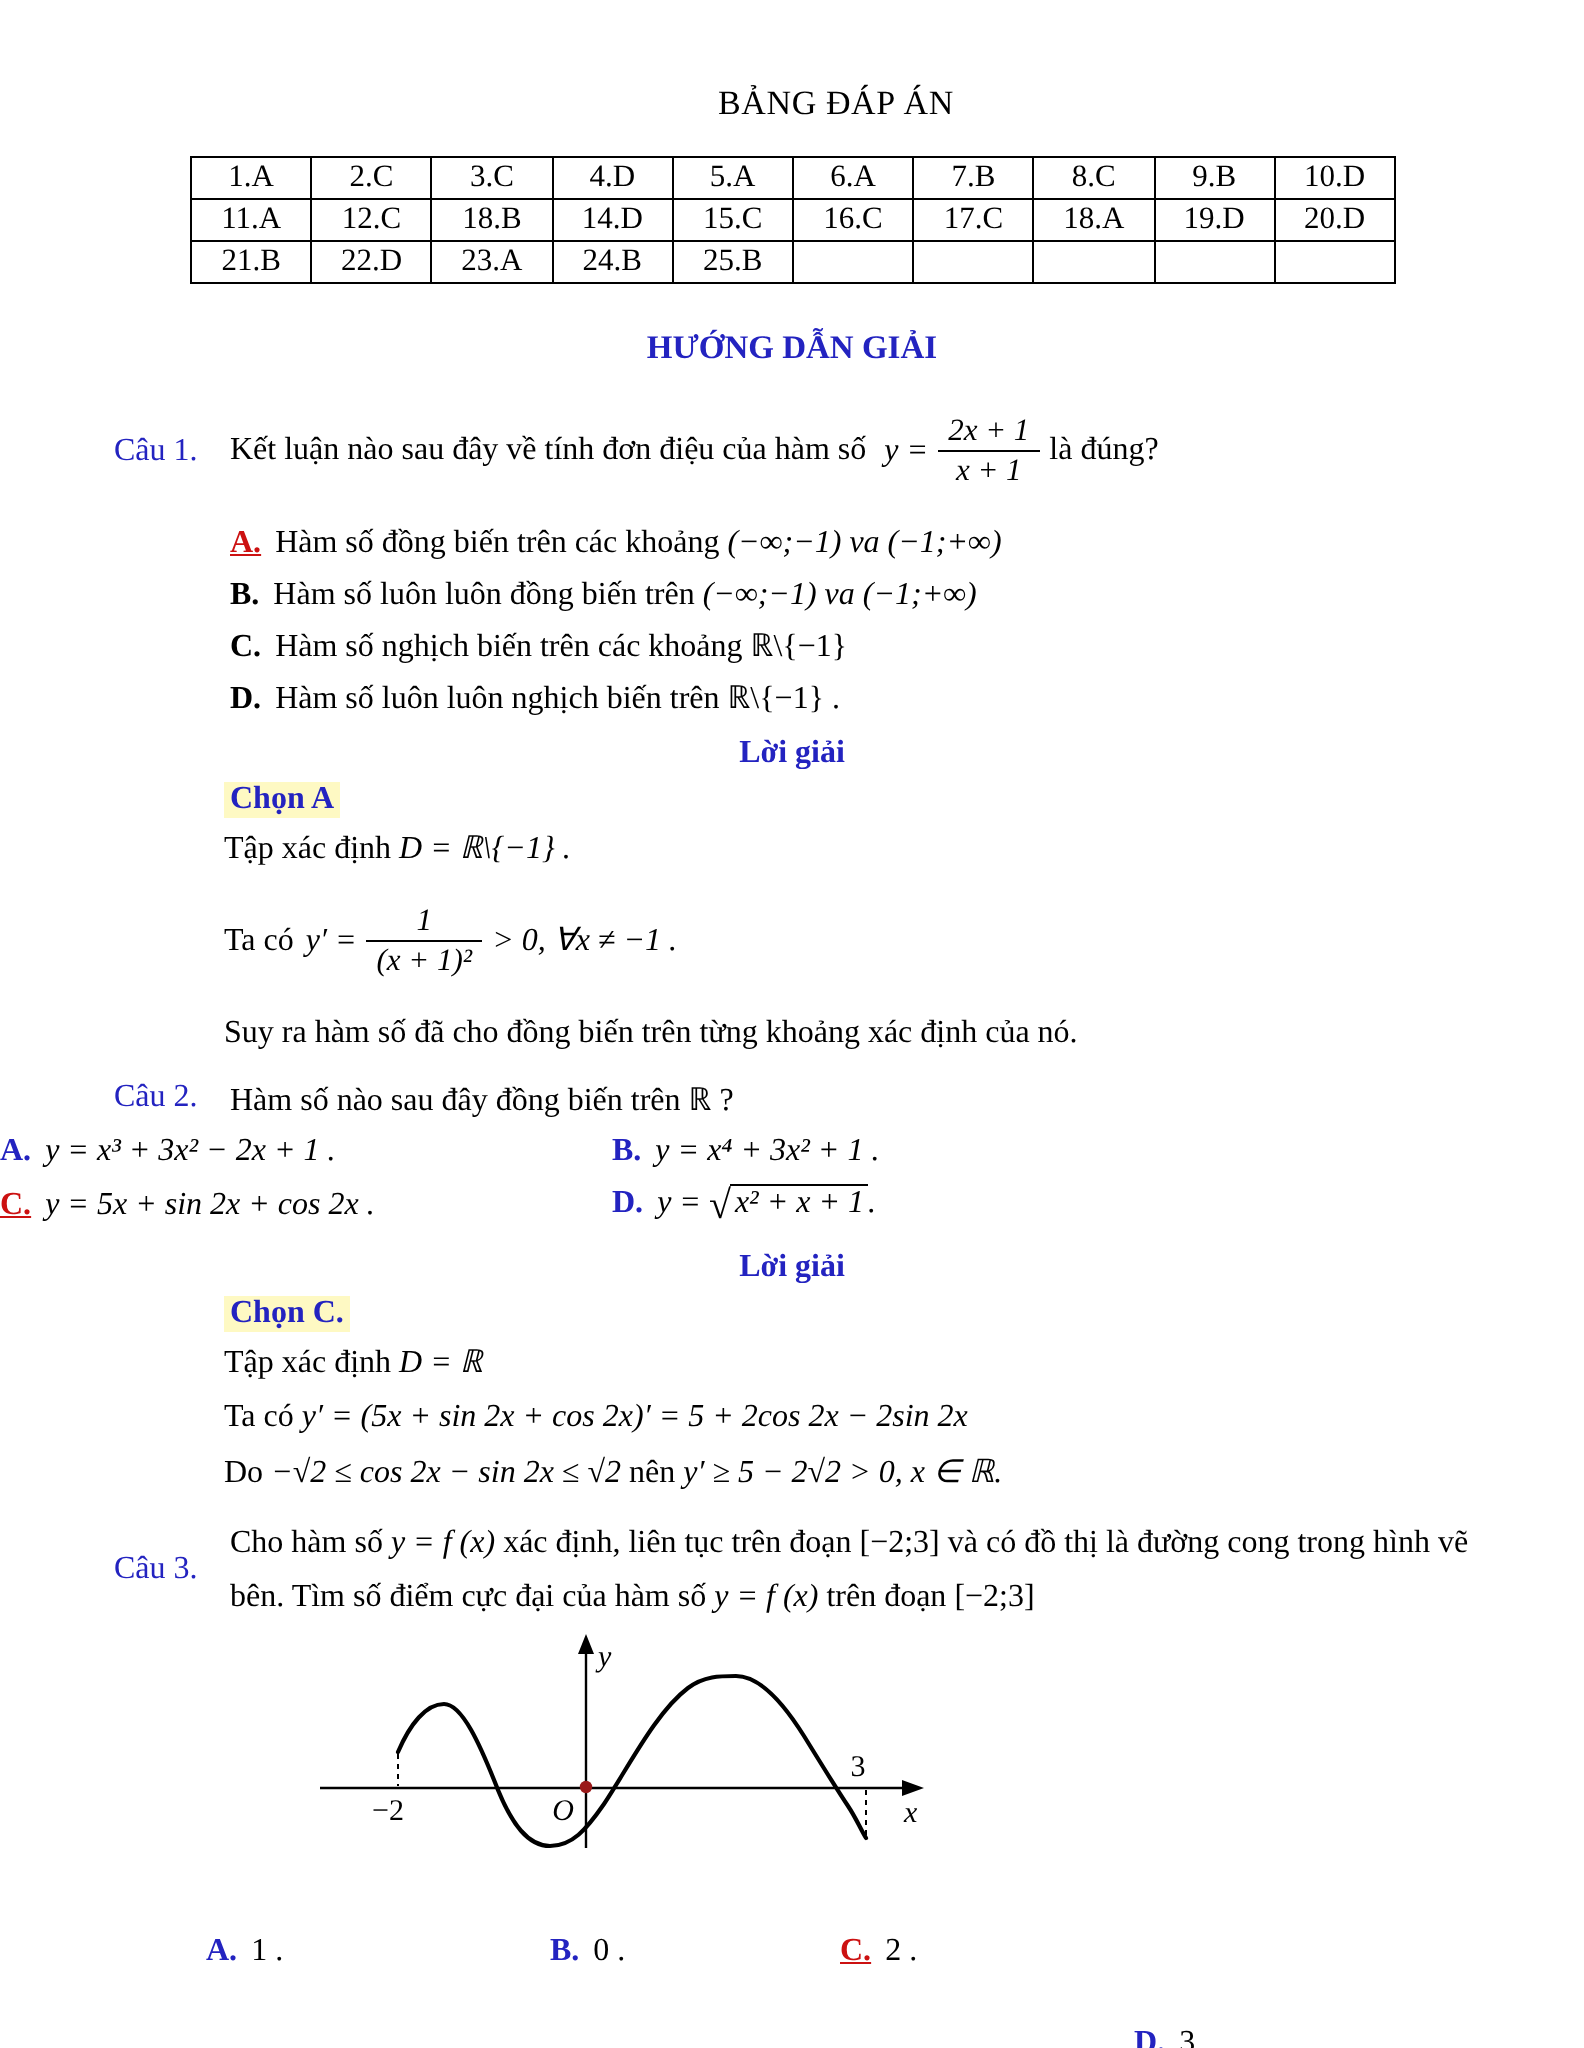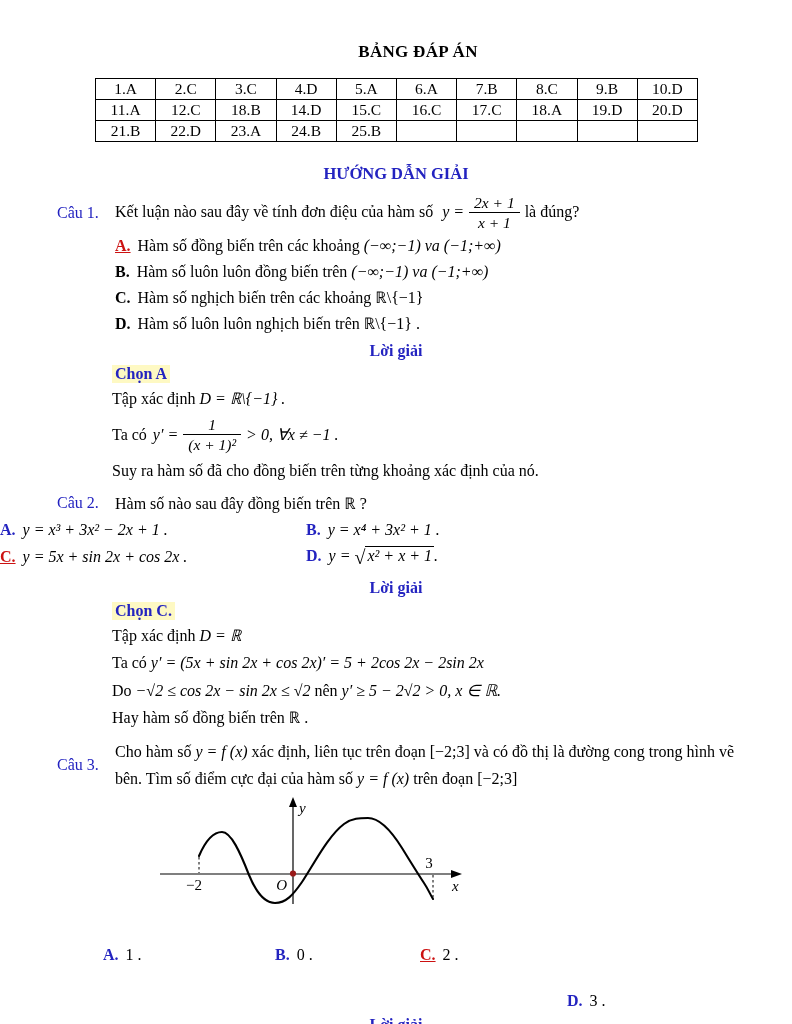--- a/index.html
+++ b/index.html
@@ -3,21 +3,21 @@
 <meta charset="utf-8">
 <style>
   * { box-sizing: border-box; }
   html,body { margin:0; padding:0; background:#e8e8e8; }
   .page {
     width:792px; height:1024px; margin:0 auto; background:#ffffff;
     font-family:"Liberation Serif", serif; font-size:16px; color:#000;
     overflow:hidden; position:relative; padding-top:42px;
   }
   
-  .doc-title { text-align:center; font-weight:bold; font-size:17px; letter-spacing:0.3px;margin-left:44px; }
+  .doc-title { text-align:center; font-weight:normal; font-size:17px; letter-spacing:0.3px;margin-left:44px; }
   .sol-title { text-align:center; font-weight:bold; font-size:16.5px; color:#2323c0; margin-top:22px; }
   
   table.ans { border-collapse:collapse; margin:16px 0 0 95px; width:603px; table-layout:fixed; }
   table.ans td { border:1px solid #000; text-align:center; height:21px; font-size:15.5px; padding:0; }
   
   .qrow { display:flex; align-items:center; margin-top:6px; }
   .qlabel { flex:none; width:58px; margin-left:57px; color:#2323c0; font-weight:normal; }
   .qbody { flex:1; }
   .math { font-style:italic; }
   .rm { font-style:normal; }
@@ -33,21 +33,21 @@
   .opts2 .ocell2 { flex:1; }
   .opts4 { display:flex; padding-left:103px; margin-top:8px; line-height:24px; }
   .opts4 .oc1 { width:172px; } .opts4 .oc2 { width:145px; } .opts4 .oc3 { width:147px; } .opts4 .oc4 { flex:1;margin-top:46px; }
   
   .loigiai { text-align:center; font-weight:bold; color:#2323c0; line-height:23px; margin-top:2px; }
   .chon { margin:3px 0 3px 112px; }
   .chon span { background:#fef9c3; color:#2323c0; font-weight:bold; padding:0 3px; display:inline-block; }
   .sline { padding-left:112px; line-height:26px; }
   .sline.tall { display:flex; align-items:center; min-height:46px; }
   
-  .frac { display:inline-block; vertical-align:middle; text-align:center; font-style:italic; line-height:1.25; margin:0 5px; font-size:15.5px; }
+  .frac { display:inline-block; vertical-align:middle; text-align:center; font-style:italic; line-height:1.25; margin:13px 5px; font-size:15.5px; }
   .frac .num, .frac .den { display:block; padding:0 5px; }
   .frac .num { border-bottom:1px solid #000; }
   
   .sqrt { display:inline-block; font-style:italic; white-space:nowrap; }
   .sqrt .sign { font-style:normal; font-size:1.25em; vertical-align:-3px; }
   .sqrt .rad { border-top:1.3px solid #000; padding:0 2px; }
   
   .graph-wrap { margin:4px 0 0 152px; }
   svg text { font-family:"Liberation Serif", serif; font-size:15px; }
   svg text.it { font-style:italic; }
@@ -161,23 +161,20 @@
 
   <div class="sline">
     <span>Tập xác định</span> <span class="math">D = ℝ</span>
   </div>
   <div class="sline" style="line-height:28px;">
     <span>Ta có</span> <span class="math">y′ = (5x + sin 2x + cos 2x)′ = 5 + 2cos 2x − 2sin 2x</span>
   </div>
   <div class="sline" style="line-height:28px;">
     <span>Do</span> <span class="math">−√2 ≤ cos 2x − sin 2x ≤ √2</span> <span>nên</span> <span class="math">y′ ≥ 5 − 2√2 &gt; 0, x ∈ ℝ.</span>
   </div>
-  <div class="sline">
-    <span>Hay hàm số đồng biến trên</span> <span class="math rm">ℝ .</span>
-  </div>
 
   <div class="qrow" style="margin-top:7px;">
     <span class="qlabel">Câu 3.</span>
     <span class="qbody" style="line-height:27px;">
       <div>
         <span>Cho hàm số</span> <span class="math">y = f (x)</span> <span>xác định, liên tục trên đoạn</span> <span class="math rm">[−2;3]</span> <span>và có đồ thị là đường cong trong hình vẽ</span>
       </div>
       <div>
         <span>bên. Tìm số điểm cực đại của hàm số</span> <span class="math">y = f (x)</span> <span>trên đoạn</span> <span class="math rm">[−2;3]</span>
       </div>

